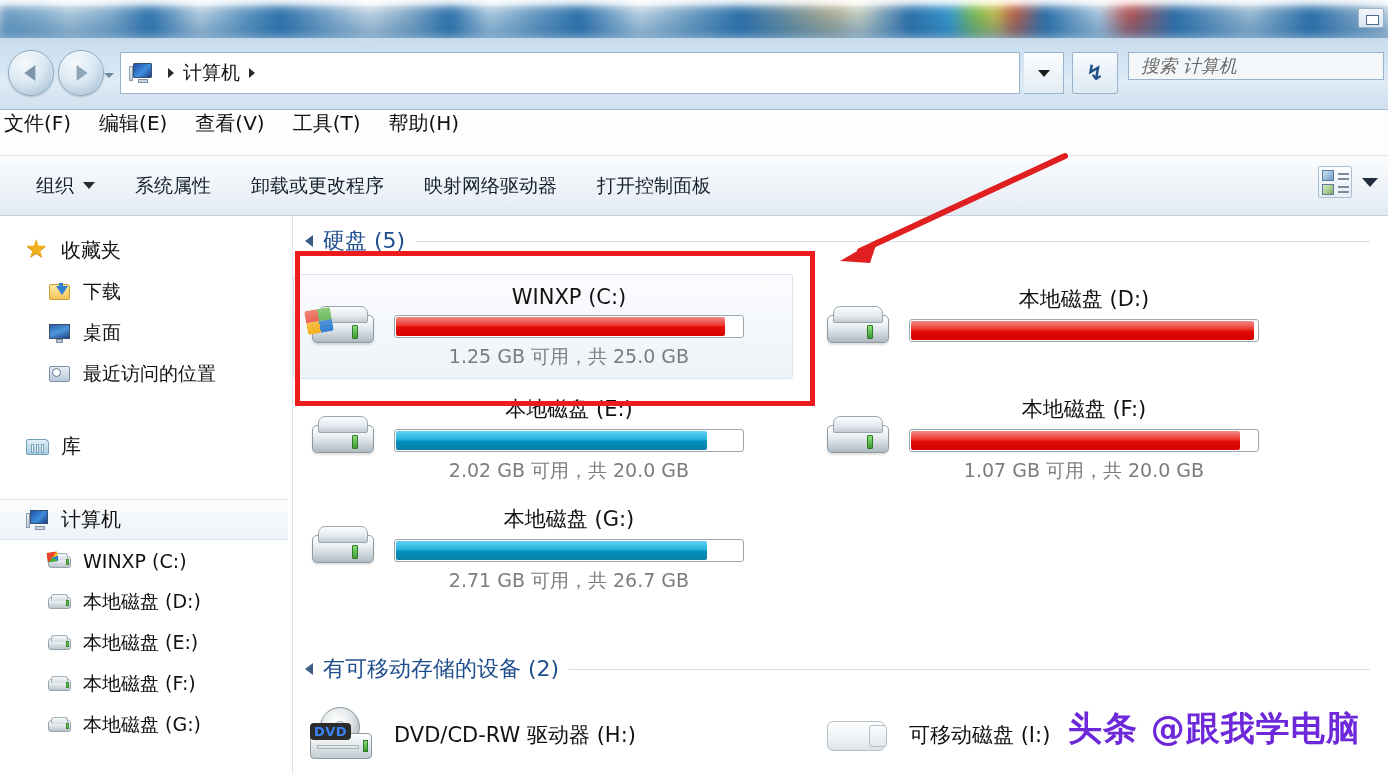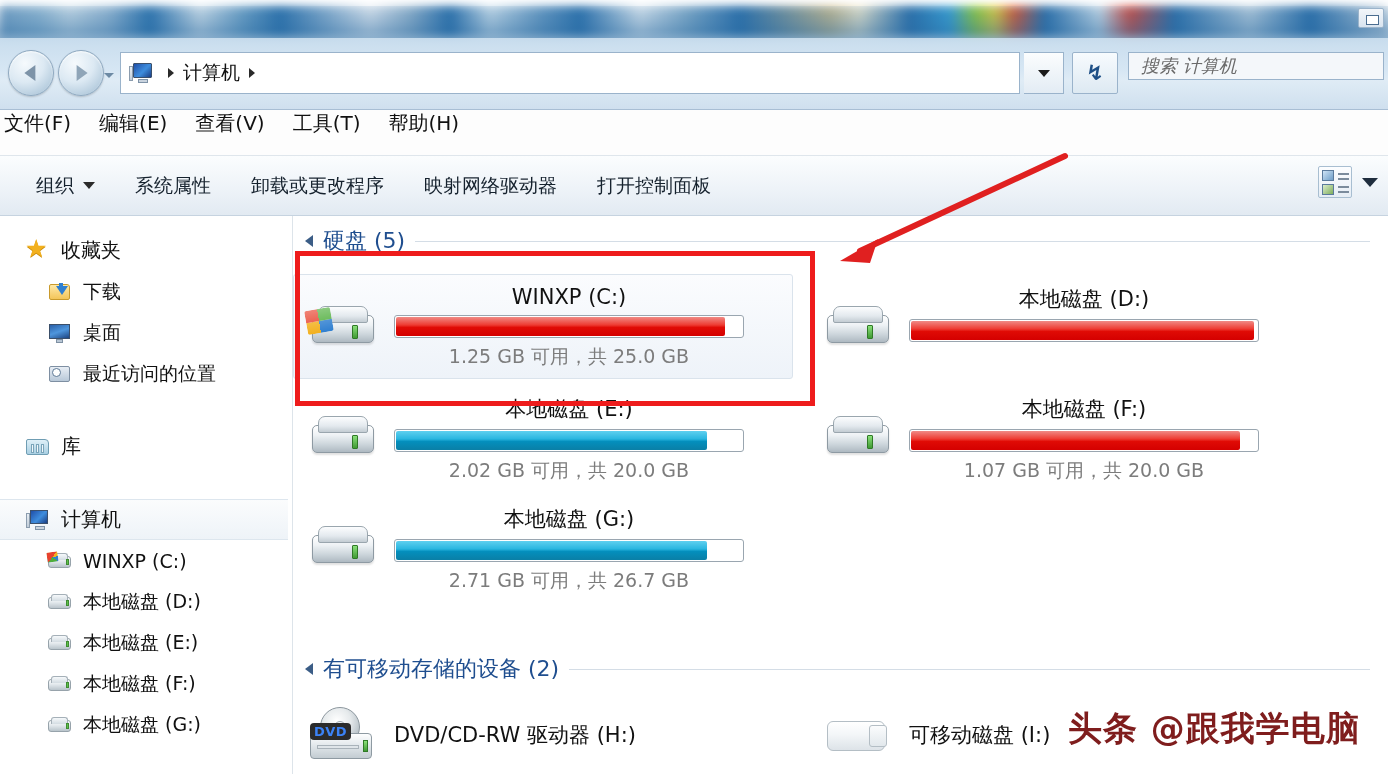--- a/index.html
+++ b/index.html
@@ -345,21 +345,21 @@
 
   
   .annot-rect {
     position: absolute; left: 295px; top: 245px; width: 520px; height: 155px;
     border: 5px solid #ee1c1c; pointer-events: none;
   }
   .annot-arrow { position: absolute; left: 820px; top: 145px; width: 250px; height: 120px; pointer-events: none; }
 
   .watermark {
     position: absolute; left: 1068px; top: 700px;
-    font-size: 34px; font-weight: bold; color: #7f1d1d;
+    font-size: 34px; font-weight: bold; color: #6d28d9;
     letter-spacing: 1px; white-space: nowrap;
   }
 </style>
 </head>
 <body>
 
 <div id="app">
 
   <div class="desktop-strip"></div>
   <div class="desktop-strip-overlay"></div>

